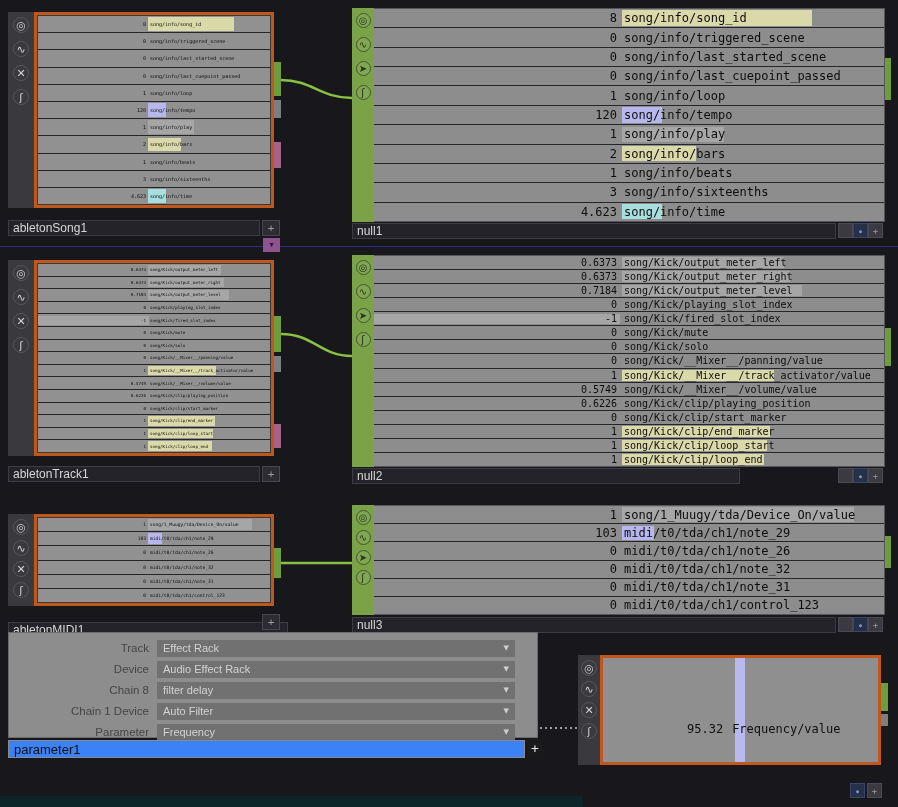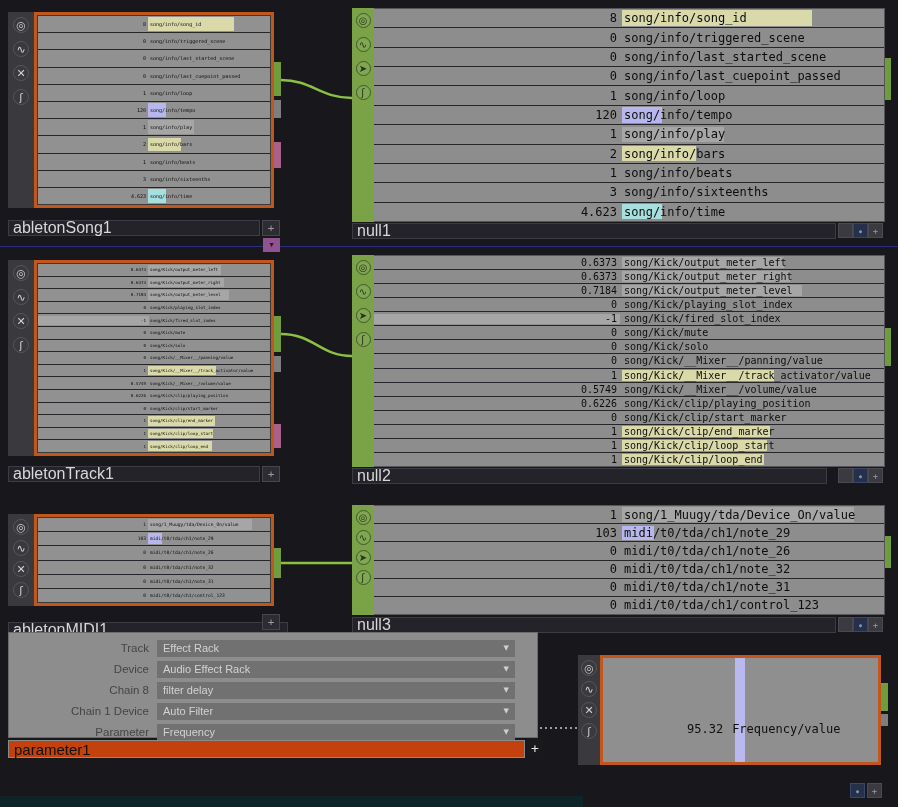--- a/index.html
+++ b/index.html
@@ -43,21 +43,21 @@
 
   .rows-lg{font-size:12px;}   .rows-lg .ch-val{width:250px;padding-right:7px;}
   .rows-md{font-size:10px;}   .rows-md .ch-val{width:250px;padding-right:7px;}
   .rows-n3{font-size:12px;}   .rows-n3 .ch-val{width:250px;padding-right:7px;}
   .rows-ma{font-size:5px;}    .rows-ma .ch-val{width:112px;padding-right:4px;}
   .rows-mb{font-size:4.2px;}  .rows-mb .ch-val{width:112px;padding-right:4px;}
   .rows-mc{font-size:4.6px;}  .rows-mc .ch-val{width:112px;padding-right:4px;}
 
   
   .label-bar{position:absolute;height:16px;background:#232329;border:1px solid #3c3c44;display:flex;
-             align-items:center;padding-left:4px;font-family:"Liberation Sans",sans-serif;font-size:16px;color:#d8d8d8;}
+             align-items:center;padding-left:4px;font-family:"Liberation Sans",sans-serif;font-size:12px;color:#d8d8d8;}
   .small-btn{position:absolute;width:15px;height:15px;display:flex;align-items:center;justify-content:center;font-size:9px;}
   .btn-gray{background:#3a3a40;border:1px solid #4a4a52;color:#9a9aa0;}
   .btn-navy{background:#263048;border:1px solid #38466a;color:#7d94c8;font-size:5px;}
   .plus-box{position:absolute;background:#2c2c32;border:1px solid #46464e;color:#9a9aa0;display:flex;
             align-items:center;justify-content:center;font-size:11px;}
   .purple-box{position:absolute;background:#8f5390;color:#2c142c;display:flex;align-items:center;
               justify-content:center;font-size:7px;}
   .tab{position:absolute;}
   .tab-green{background:#6f9c3c;}
   .tab-gray{background:#7d7d82;}
@@ -65,22 +65,22 @@
 
   
   .params-panel{position:absolute;background:#8d8d8d;border:1px solid #6b6b6b;padding-top:5px;}
   .param-row{display:flex;align-items:center;height:20px;margin-bottom:1px;}
   .param-label{width:148px;text-align:right;font-family:"Liberation Sans",sans-serif;font-size:11.5px;
                color:#454545;padding-right:8px;flex:0 0 auto;}
   .dropdown{flex:0 0 auto;width:358px;height:17px;background:#717171;display:flex;align-items:center;
             justify-content:space-between;padding:0 6px;}
   .dd-val{font-family:"Liberation Sans",sans-serif;font-size:11px;color:#d2d2d2;white-space:nowrap;}
   .dd-arrow{font-size:7px;color:#cfcfcf;font-family:"DejaVu Sans",sans-serif;}
-  .params-label{position:absolute;background:#c2410c;color:#111;display:flex;align-items:center;
-                padding-left:5px;font-family:"Liberation Sans",sans-serif;font-size:15px;border:1px solid #8a8a8a;}
+  .params-label{position:absolute;background:#3b82f6;color:#111;display:flex;align-items:center;
+                padding-left:5px;font-family:"Liberation Sans",sans-serif;font-size:13px;border:1px solid #8a8a8a;}
   .params-plus{position:absolute;background:#19191c;color:#e6e6e6;display:flex;align-items:center;
                justify-content:center;font-size:13px;}
 
   
   .chain-body{position:absolute;border:3px solid #c2571e;background:#8f8f8f;}
   .chain-stripe{position:absolute;top:0;bottom:0;background:#b9b9f0;z-index:1;}
   .chain-text{position:absolute;font-size:12px;color:#101010;z-index:2;white-space:nowrap;display:flex;}
   .chain-text .cv{margin-right:9px;}
 </style>
 </head>
@@ -506,21 +506,21 @@
           <div class="ch-row">
             <span class="ch-val">1</span>
             <span class="ch-name">
               <i class="hl hl-cream" style="width: 142px;"></i>
               <span class="txt">song/Kick/clip/loop_end</span>
             </span>
           </div>
         </div>
     </div>
     <span class="tab tab-green" style="left:533px;top:73px;width:6px;height:38px;"></span>
-    <div class="label-bar" style="left:0;top:213px;width:475px;">
+    <div class="label-bar" style="left:0;top:213px;width:388px;">
       <span>null2</span>
     </div>
     <div class="small-btn btn-gray" style="left:486px;top:213px;"></div>
     <div class="small-btn btn-navy" style="left:501px;top:213px;">●</div>
     <div class="small-btn btn-gray" style="left:516px;top:213px;">+</div>
   </div>
 
   <div class="group" style="left:8px;top:514px;width:290px;height:140px;">
     <div class="rail dark tight" style="left:0;top:0;width:26px;height:92px;">
       <span class="fi">◎</span>

